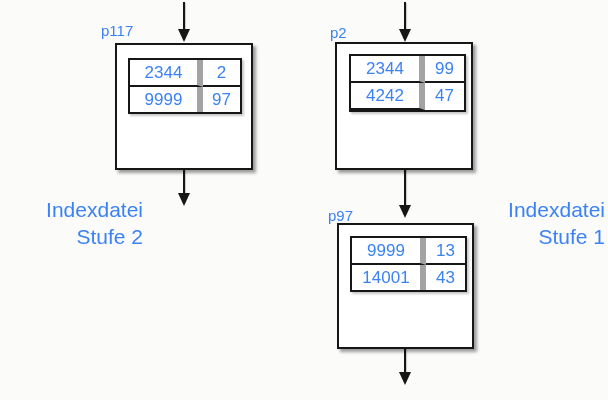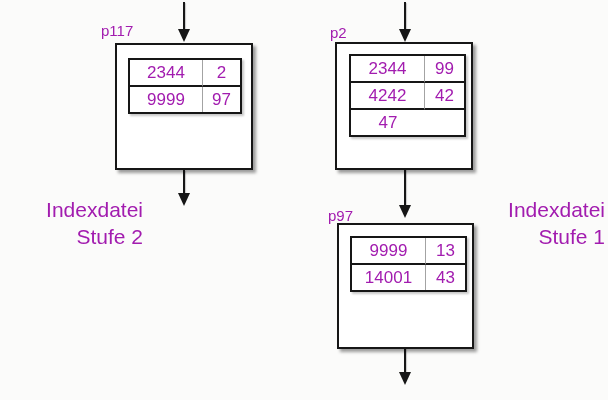--- a/index.html
+++ b/index.html
@@ -1,39 +1,39 @@
 <!DOCTYPE html>
 <html><head>
 <meta charset="utf-8">
 <style>
   html,body{margin:0;padding:0;}
   .canvas{
     position:relative;width:608px;height:400px;overflow:hidden;
     background:#fbfbfa;
     font-family:"Liberation Sans",sans-serif;
-    color:#a21caf;
+    color:#3b82f6;
   }
   
   .node{
     position:absolute;background:#ffffff;
     border:2px solid #161616;
     box-shadow:3px 3px 3px rgba(0,0,0,0.38);
     box-sizing:border-box;
   }
   .node-label{position:absolute;font-size:15px;line-height:15px;}
   
   .tbl{
     position:absolute;background:#ffffff;display:grid;
     border:2px solid #161616;
     box-shadow:2px 2px 2px rgba(0,0,0,0.22);
   }
   .cell{
     display:flex;align-items:center;justify-content:center;
     height:25px;font-size:17px;
-    border-right:1px solid #a3a3a3;border-bottom:2px solid #161616;
+    border-right:6px solid #a3a3a3;border-bottom:2px solid #161616;
   }
   .cell.cr{border-right:none;}
   .cell.cb{border-bottom:none;}
   
   .aline{position:absolute;width:2px;background:#161616;box-shadow:1px 1px 1px rgba(0,0,0,0.2);}
   .ahead{
     position:absolute;width:0;height:0;
     border-left:6px solid transparent;border-right:6px solid transparent;
     border-top:13px solid #161616;
   }
@@ -69,21 +69,20 @@
       <div class="cell cr cb">97</div>
     </div>
   </div>
 
   <div class="node-label" style="left:330px;top:25px;">p2</div>
   <div class="node" style="left:335px;top:42px;width:138px;height:128px;">
     <div class="tbl" style="left:12px;top:10px;grid-template-columns:74px 39px;">
       <div class="cell">2344</div>
       <div class="cell cr">99</div>
       <div class="cell">4242</div>
-      <div class="cell cr">42</div>
       <div class="cell cr cb">47</div>
     </div>
   </div>
 
   <div class="node-label" style="left:328px;top:208px;">p97</div>
   <div class="node" style="left:337px;top:223px;width:137px;height:126px;">
     <div class="tbl" style="left:11px;top:11px;grid-template-columns:74px 39px;">
       <div class="cell">9999</div>
       <div class="cell cr">13</div>
       <div class="cell cb">14001</div>

